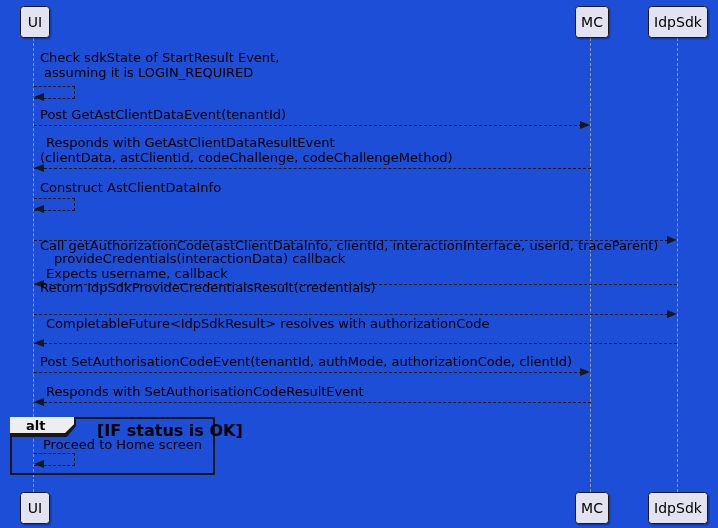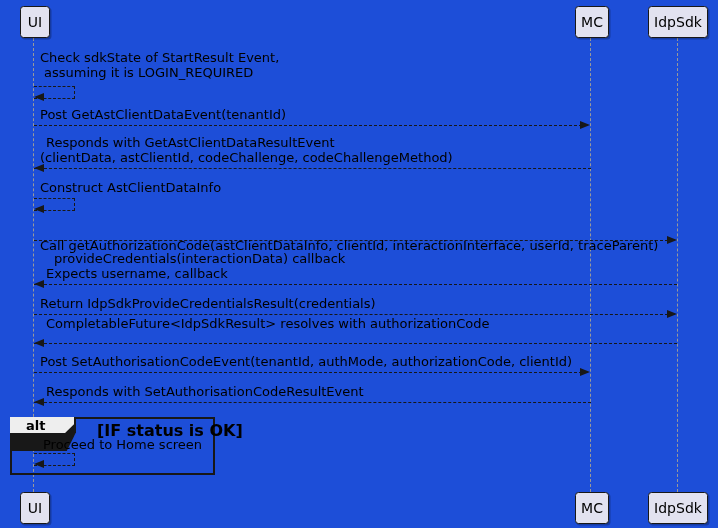--- a/index.html
+++ b/index.html
@@ -62,21 +62,21 @@
   .alt-frame {
     position: absolute;
     left: 10px; top: 417px;
     width: 201px; height: 54px;
     border: 2px solid var(--border, #181818);
     z-index: 2;
   }
   .alt-tab {
     position: absolute;
     left: -2px; top: -2px;
-    width: 66px; height: 34px;
+    width: 66px; height: 20px;
     background: var(--border, #181818);
     clip-path: polygon(0 0, 100% 0, 100% 45%, 86% 100%, 0 100%);
     text-decoration: underline;
   }
   .alt-tab-inner {
     position: absolute;
     left: 0; top: 0;
     width: 64px; height: 16px;
     background: var(--frame-tab-fill, #EEEEEE);
     clip-path: polygon(0 0, 100% 0, 100% 45%, 86% 100%, 0 100%);
@@ -144,21 +144,21 @@
 
   <div class="msg" style="left:40px; top:238px;">Call getAuthorizationCode(astClientDataInfo, clientId, interactionInterface, userId, traceParent)</div>
   <div class="line" style="left:34px; top:240px; width:634px;"></div>
   <div class="head-r" style="left:667px; top:236px;"></div>
 
   <div class="msg" style="left:46px; top:251px;margin-left:8px;">provideCredentials(interactionData) callback</div>
   <div class="msg" style="left:46px; top:266px;">Expects username, callback</div>
   <div class="line" style="left:34px; top:284px; width:643px;"></div>
   <div class="head-l" style="left:34px; top:280px;"></div>
 
-  <div class="msg" style="left:40px; top:296px;">Return IdpSdkProvideCredentialsResult(credentials)</div>
+  <div class="msg" style="left:40px; top:280px;">Return IdpSdkProvideCredentialsResult(credentials)</div>
   <div class="line" style="left:34px; top:314px; width:634px;"></div>
   <div class="head-r" style="left:667px; top:310px;"></div>
 
   <div class="msg" style="left:46px; top:316px;">CompletableFuture&lt;IdpSdkResult&gt; resolves with authorizationCode</div>
   <div class="line" style="left:34px; top:343px; width:643px;"></div>
   <div class="head-l" style="left:34px; top:339px;"></div>
 
   <div class="msg" style="left:40px; top:354px;">Post SetAuthorisationCodeEvent(tenantId, authMode, authorizationCode, clientId)</div>
   <div class="line" style="left:34px; top:372px; width:548px;"></div>
   <div class="head-r" style="left:580px; top:368px;"></div>

